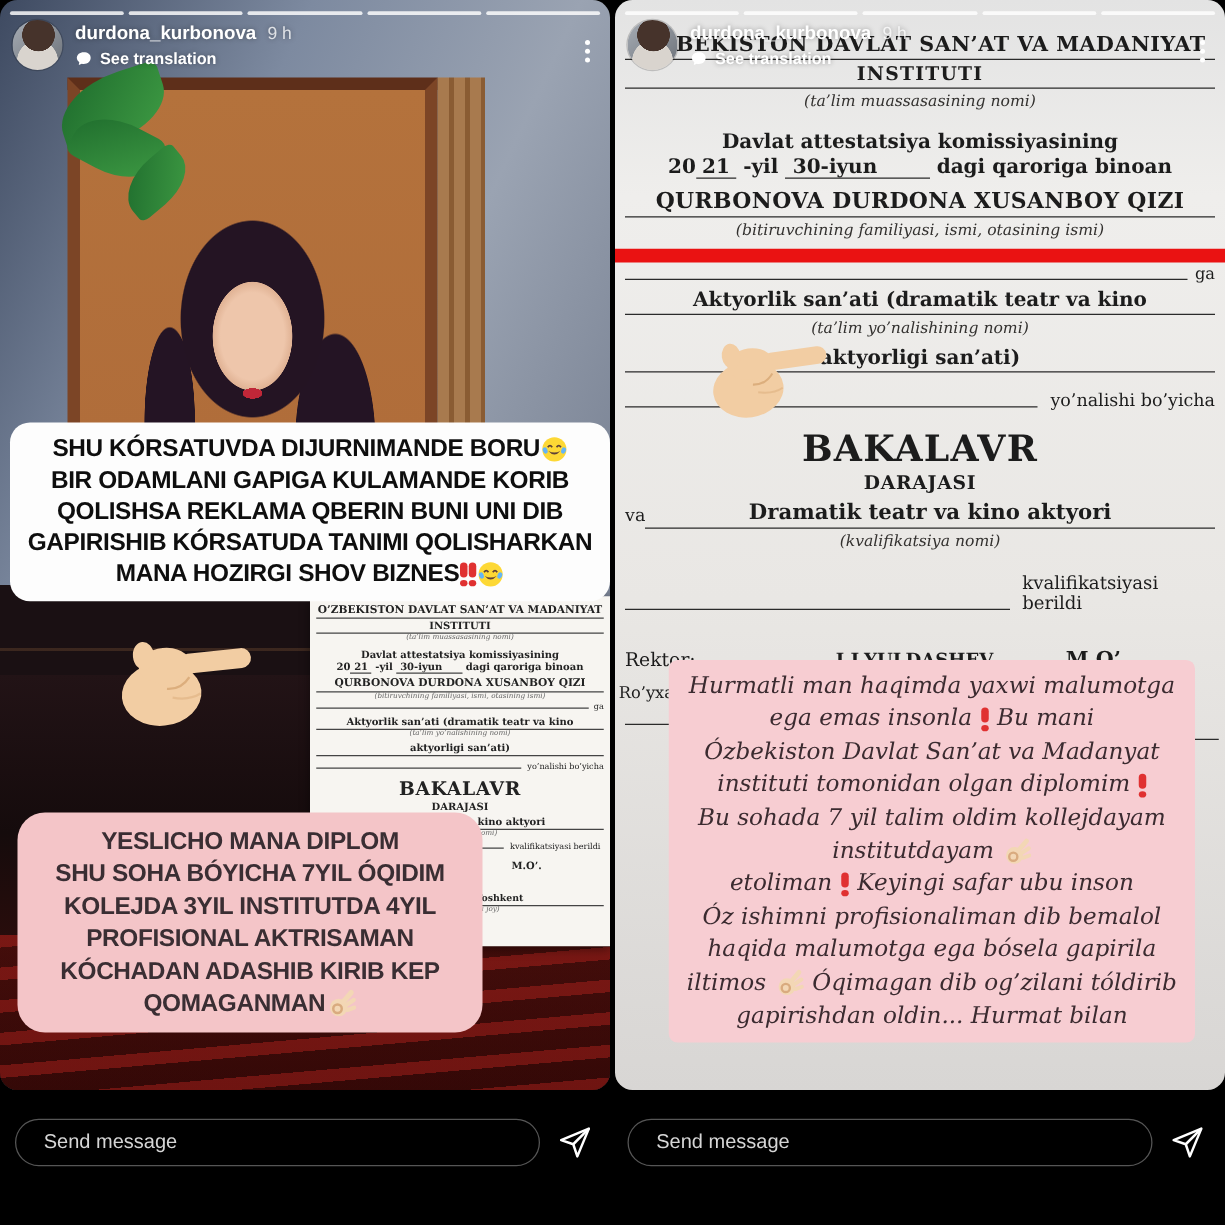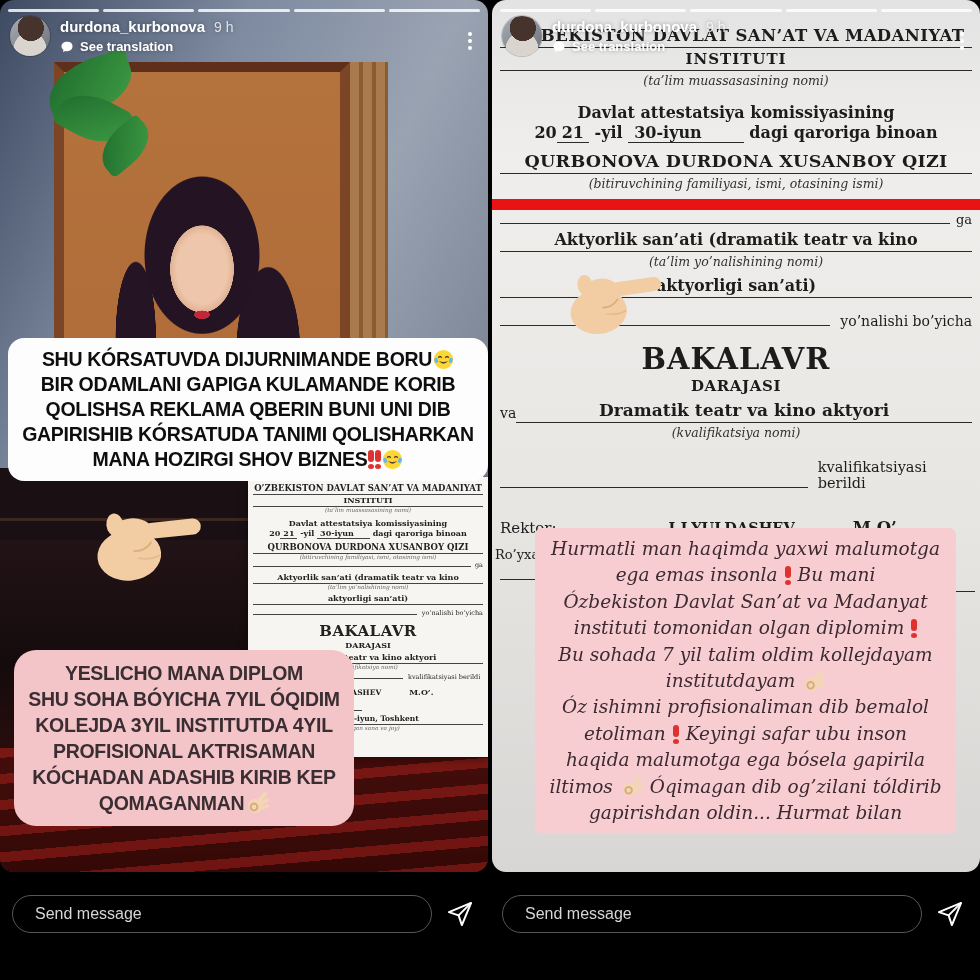--- a/index.html
+++ b/index.html
@@ -60,21 +60,21 @@
   .hand{position:absolute;z-index:6;}
   .hand-left{left:86px;top:496px;width:122px;height:96px;transform:rotate(-6deg);}
   .hand-right{left:68px;top:258px;width:108px;height:86px;transform:rotate(-8deg);}
 
   
   .overlay{position:absolute;z-index:7;text-align:center;}
   .ov-row{display:flex;justify-content:center;align-items:center;gap:1px;white-space:nowrap;}
   .overlay-white{left:8px;top:338px;width:472px;background:#fdfdfd;border-radius:16px;
     padding:9px 4px;color:#0e0e0e;font-weight:700;font-size:19.5px;line-height:25px;letter-spacing:-.3px;}
   .overlay-pink-left{left:14px;top:650px;width:332px;background:#f4c5c8;border-radius:22px;
-    padding:10px 4px;color:#3a2e33;font-weight:700;font-size:19.5px;line-height:26px;letter-spacing:-.3px;}
+    padding:10px 20px;color:#3a2e33;font-weight:700;font-size:19.5px;line-height:26px;letter-spacing:-.3px;}
   .overlay-pink-right{left:43px;top:528px;width:415px;background:#f7cdd2;border-radius:7px;
     padding:8px 3px;color:#3b2b30;font-family:"DejaVu Serif",serif;font-size:18.5px;line-height:26.4px;}
   .overlay-pink-right .ov-row{gap:7px;font-style:italic;}
 
   .emoji-excl{display:inline-block;position:relative;width:6px;height:19px;flex:0 0 6px;}
   .emoji-excl::before{content:"";position:absolute;top:0;left:0;width:6px;height:12px;
     background:#e03131;border-radius:3px;}
   .emoji-excl::after{content:"";position:absolute;bottom:0;left:0;width:6px;height:5px;
     background:#e03131;border-radius:50%;}
   .emoji-svg{flex:0 0 auto;}
@@ -417,26 +417,26 @@
       <div class="ov-row">
           <span>Bu sohada  7 yil talim oldim kollejdayam</span>
         </div>
       <div class="ov-row">
           <span>institutdayam</span>
         <svg class="emoji-svg" width="23" height="23" viewBox="0 0 24 24">
             <use href="#def-ok"></use>
           </svg>
         </div>
       <div class="ov-row">
-          <span>Óz ishimni profisionaliman dib bemalol</span>
-        </div>
-      <div class="ov-row">
           <span>etoliman</span>
         <span class="emoji-excl"></span>
         <span>Keyingi safar ubu inson</span>
+        </div>
+      <div class="ov-row">
+          <span>Óz ishimni profisionaliman dib bemalol</span>
         </div>
       <div class="ov-row">
           <span>haqida malumotga ega bósela gapirila</span>
         </div>
       <div class="ov-row">
           <span>iltimos</span>
         <svg class="emoji-svg" width="23" height="23" viewBox="0 0 24 24">
             <use href="#def-ok"></use>
           </svg>
         <span>Óqimagan dib og’zilani tóldirib</span>

